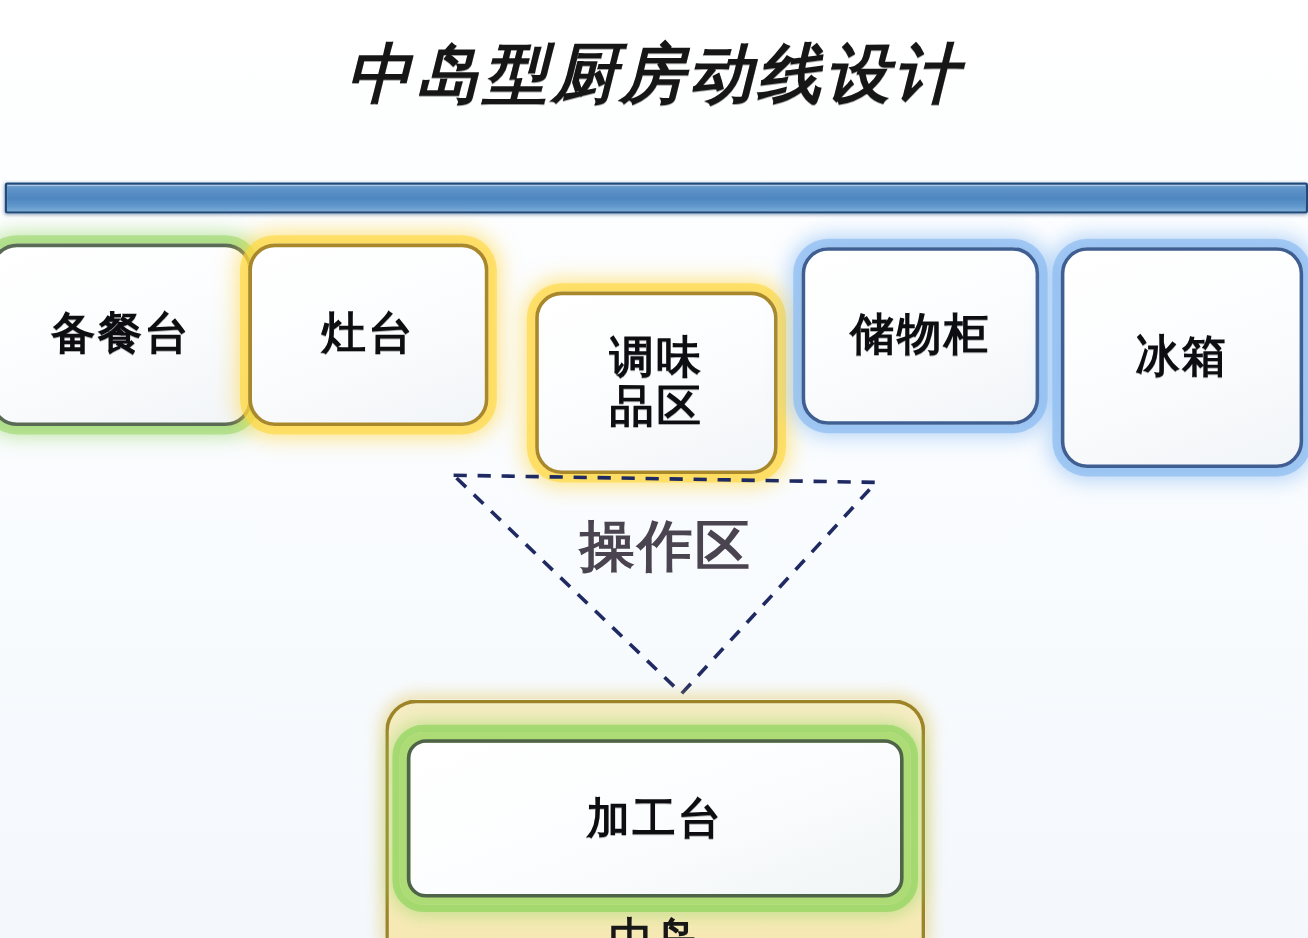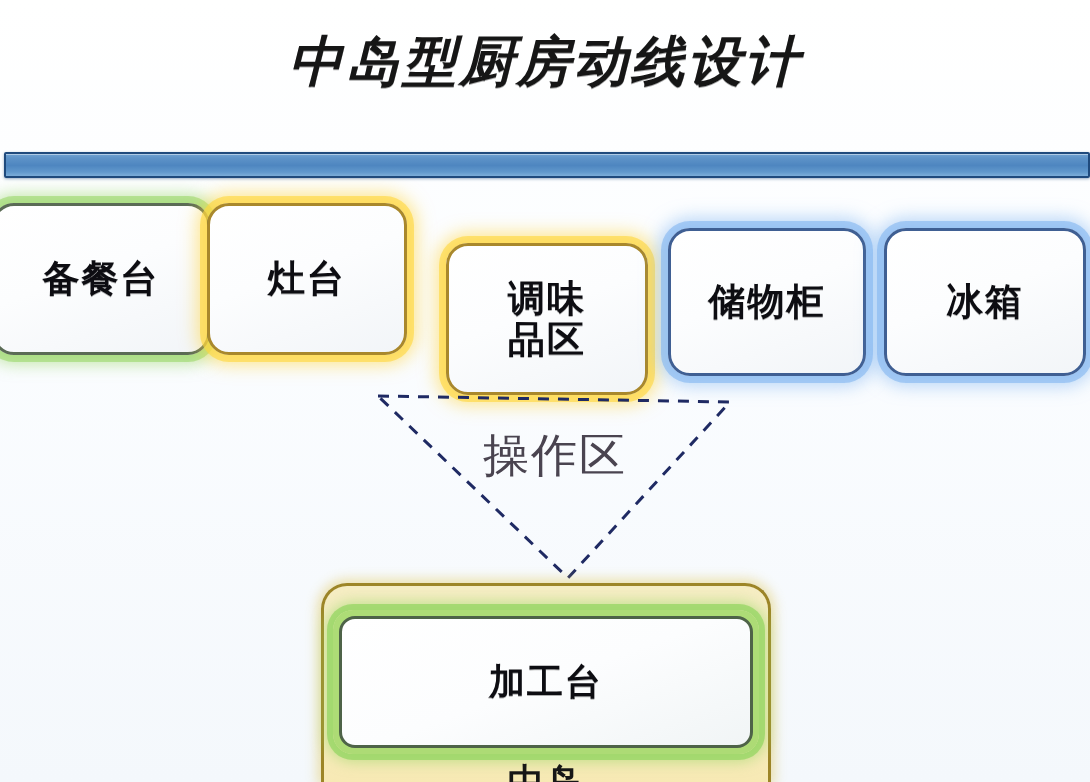--- a/index.html
+++ b/index.html
@@ -81,41 +81,40 @@
   }
   .unit.yellow {
     border: 3px solid #a9882c;
     box-shadow: 0 0 0 7px rgba(255, 214, 62, 0.62),
                 0 0 17px 10px rgba(255, 214, 62, 0.58);
   }
   .unit.blue {
     border: 3px solid #3f5f93;
     box-shadow: 0 0 0 7px rgba(130, 182, 240, 0.60),
                 0 0 17px 10px rgba(130, 182, 240, 0.55);
-    margin-top: 22px;
   }
 
   
   .triangle-layer {
     position: absolute;
     left: 0;
     top: 0;
     width: 1090px;
     height: 782px;
     pointer-events: none;
   }
   .triangle-label {
     position: absolute;
     left: 455px;
     top: 425px;
     width: 200px;
     text-align: center;
     font-family: "DejaVu Sans", "Liberation Sans", sans-serif;
     font-size: 46px;
-    font-weight: 400;
+    font-weight: 700;
     letter-spacing: 2px;
     color: #4a4450;
   }
 
   
   .island-outer {
     position: absolute;
     left: 321px;
     top: 583px;
     width: 450px;
@@ -198,21 +197,21 @@
 
   <div class="unit yellow" id="unit2" style="left: 446px; top: 203px; width: 202px; height: 152px; margin-top: 40px;">
     <span style="white-space: pre-line;">调味
 品区</span>
   </div>
 
   <div class="unit blue" id="unit3" style="left: 668px; top: 206px; width: 198px; height: 148px;">
     <span>储物柜</span>
   </div>
 
-  <div class="unit blue" id="unit4" style="left: 884px; top: 206px; width: 202px; height: 148px;">
+  <div class="unit blue" id="unit4" style="left: 884px; top: 206px; width: 202px; height: 184px;">
     <span>冰箱</span>
   </div>
 
   <svg class="triangle-layer" viewBox="0 0 1090 782">
     <polygon id="tri-shape" fill="none" stroke="#1f2a63" stroke-width="3" stroke-dasharray="11 9" stroke-linejoin="miter" points="378,396 730,402 568,578"></polygon>
   </svg>
 
   <div class="triangle-label">操作区</div>
 
   <div class="island-outer"></div>

